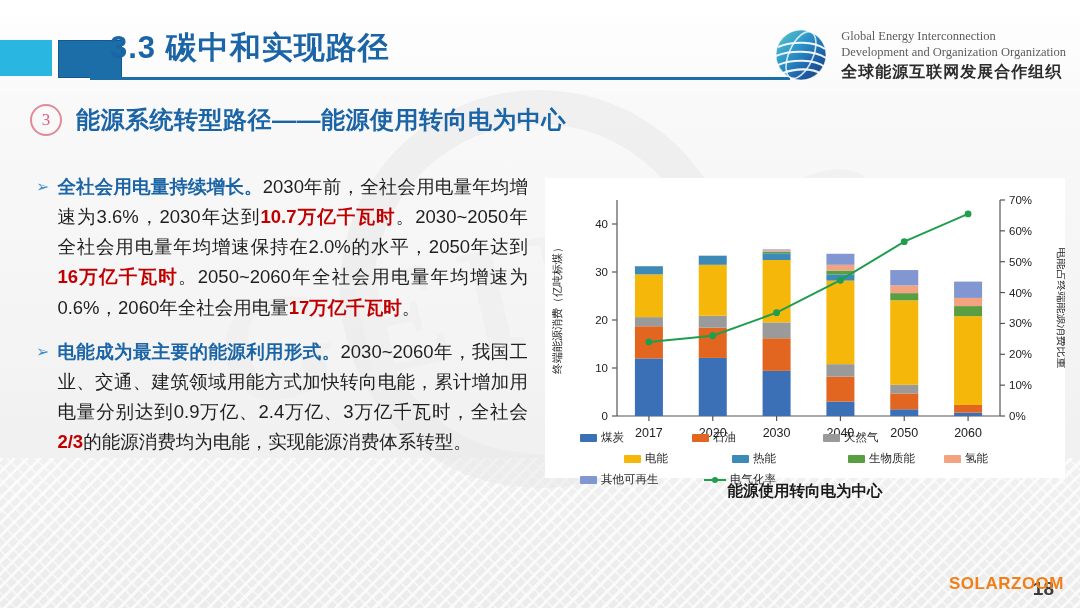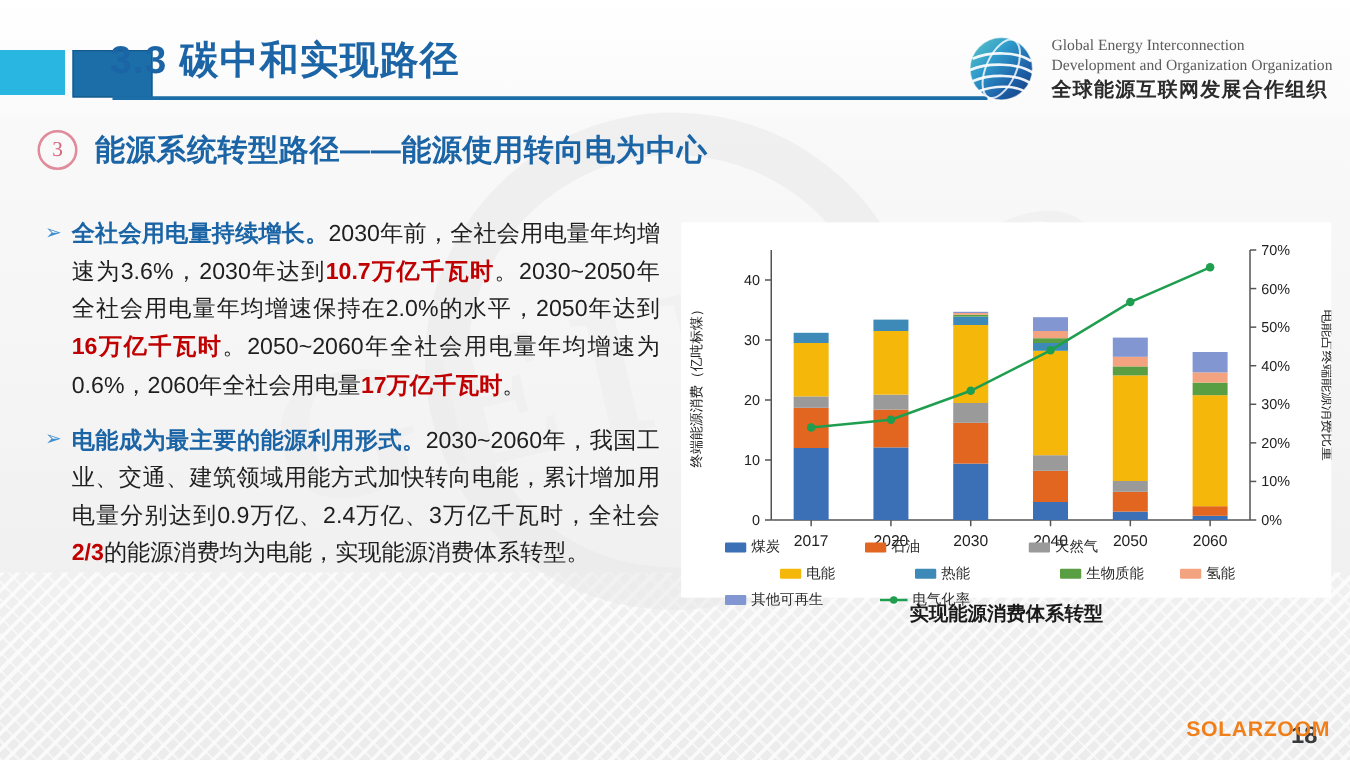--- a/index.html
+++ b/index.html
@@ -41,21 +41,21 @@
     font-size:150px;letter-spacing:16px;color:#ededed;
     font-family:"Liberation Serif","DejaVu Serif",serif;font-weight:700;
     transform:rotate(-13deg);white-space:nowrap;
   }
 
   
   .hdr-sq1{position:absolute;left:0;top:40px;width:52px;height:36px;background:#29b6e0;}
   .hdr-sq2{position:absolute;left:58px;top:40px;width:62px;height:36px;background:#1b6ea8;border:1px solid #14598a;}
   .hdr-rule{position:absolute;left:90px;top:77px;width:700px;height:3px;background:#1b6ea8;}
   .hdr-title{
-    position:absolute;left:88px;top:27px;
+    position:absolute;left:110px;top:27px;
     font-size:31px;font-weight:700;color:#1b64a5;letter-spacing:1px;
     font-family:"Liberation Sans","DejaVu Sans",sans-serif;
   }
 
   
   .logo{position:absolute;right:14px;top:25px;display:flex;align-items:center;gap:9px;}
   .logo-globe{width:62px;height:62px;flex:0 0 62px;}
   .logo-txt-en1,.logo-txt-en2{
     font-family:"Liberation Serif","DejaVu Serif",serif;
     font-size:12.5px;color:#5c5c5c;line-height:1.25;white-space:nowrap;
@@ -309,17 +309,17 @@
         <span>其他可再生</span>
       </div>
       <div class="lg" style="width: 110px;">
         <span class="lnsw">
           <i style="background: rgb(31, 158, 79);"></i>
           <b style="background: rgb(31, 158, 79);"></b>
         </span>
         <span>电气化率</span>
       </div>
     </div>
-  <div class="cap">实现能源消费体系转型</div>
+  <div class="cap">能源使用转向电为中心</div>
 
   <div class="pagenum">18</div>
   <div class="sz">SOLARZOOM</div>
 </div>
 
 </body></html>

